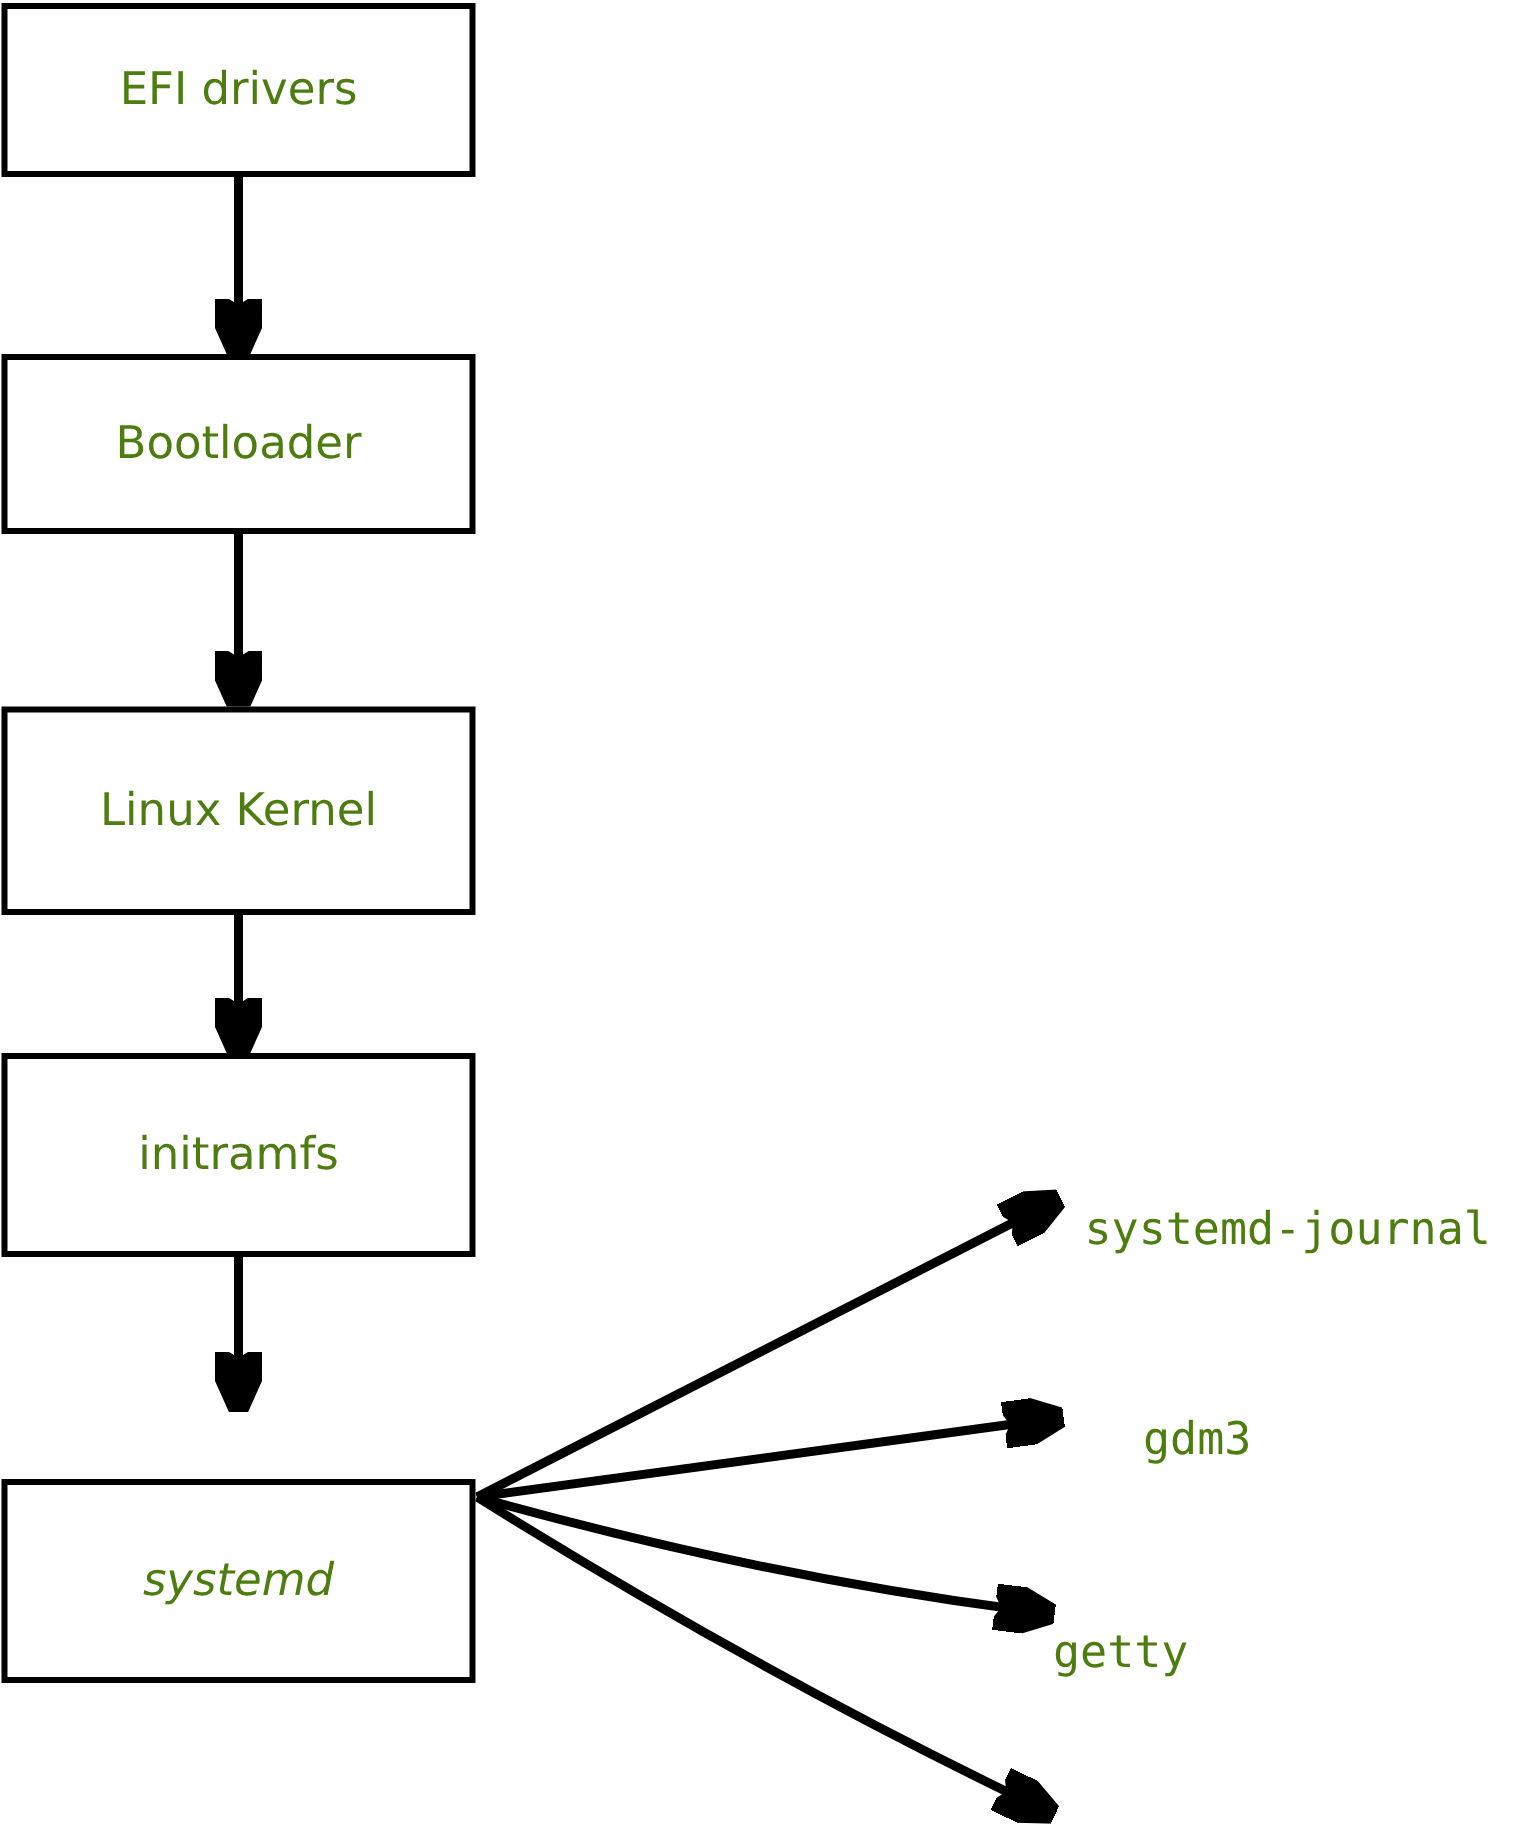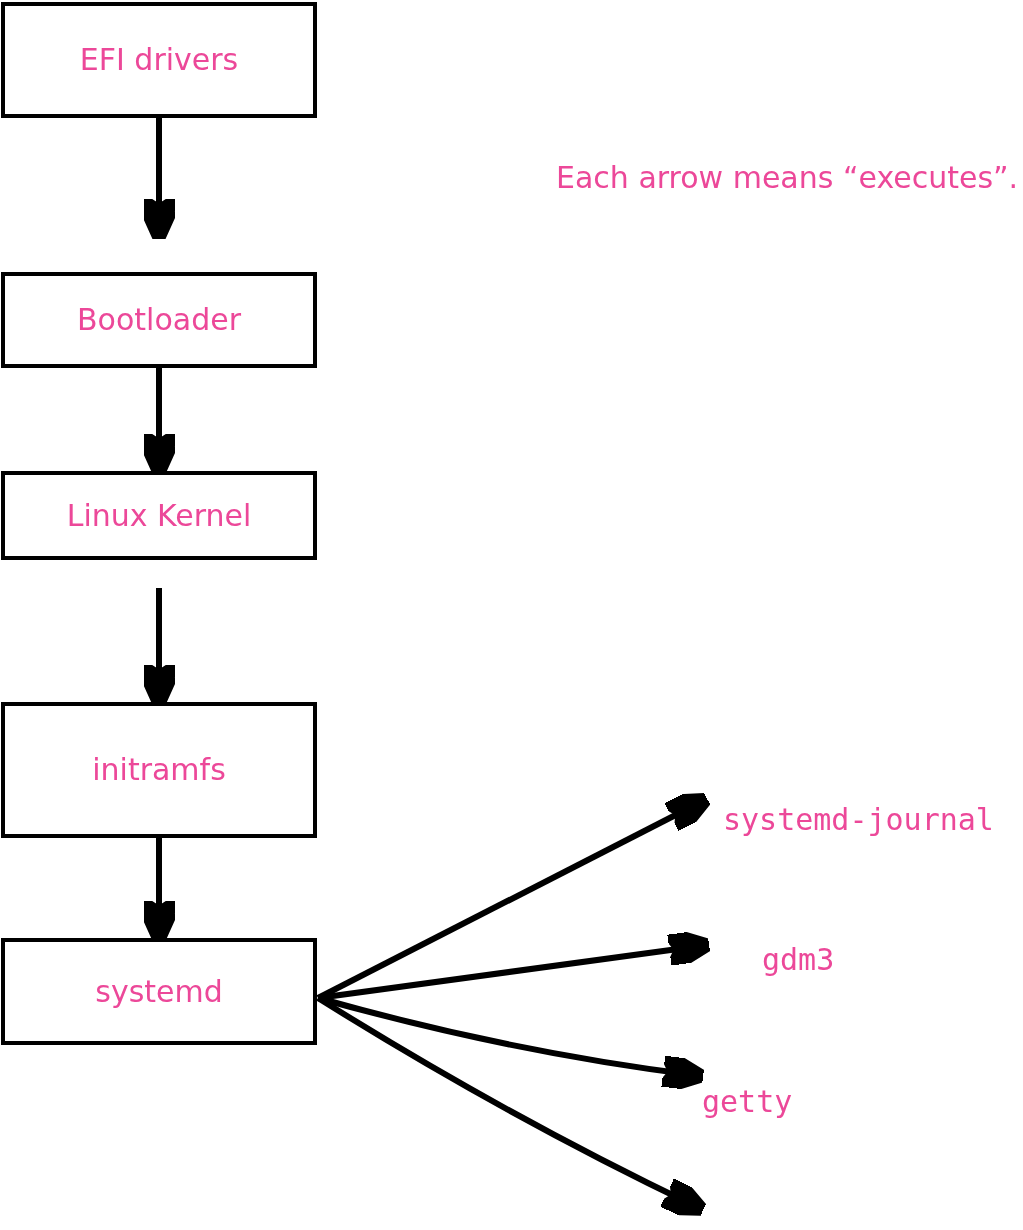--- a/index.html
+++ b/index.html
@@ -7,41 +7,41 @@
     padding: 0;
     background: #ffffff;
   }
   #canvas {
     position: relative;
     width: 1023px;
     height: 1230px;
     background: #ffffff;
     overflow: hidden;
     font-family: "DejaVu Sans", "Liberation Sans", sans-serif;
-    color: #ec4899;
+    color: #4d7c0f;
   }
   .box {
     position: absolute;
     left: 1px;
     width: 316px;
     box-sizing: border-box;
     border: 4px solid #000000;
     background: #ffffff;
     display: flex;
     align-items: center;
     justify-content: center;
     font-size: 30px;
     line-height: 1;
     white-space: nowrap;
   }
   .box-efi        { top: 2px;   height: 116px; }
-  .box-bootloader { top: 236px; height: 96px; margin-top: 36px; }
-  .box-kernel     { top: 471px; height: 89px; }
+  .box-bootloader { top: 236px; height: 120px; }
+  .box-kernel     { top: 471px; height: 139px; }
   .box-initramfs  { top: 702px; height: 136px; }
-  .box-systemd    { top: 938px; height: 107px; }
+  .box-systemd    { top: 986px; height: 136px; font-style: italic; }
 
   #arrows {
     position: absolute;
     left: 0;
     top: 0;
     width: 1023px;
     height: 1230px;
   }
   #arrows path, #arrows line {
     stroke: #000000;
@@ -111,15 +111,14 @@
   </div>
   <div class="box box-systemd">
     <span>systemd</span>
   </div>
 
   <div class="proc-label label-journal">systemd-journal</div>
   <div class="proc-label label-gdm3">gdm3</div>
   <div class="proc-label label-getty">getty</div>
   <div class="proc-label label-sshd">means</div>
 
-  <div class="caption">Each arrow means “executes”.</div>
 
 </div>
 
 </body></html>

